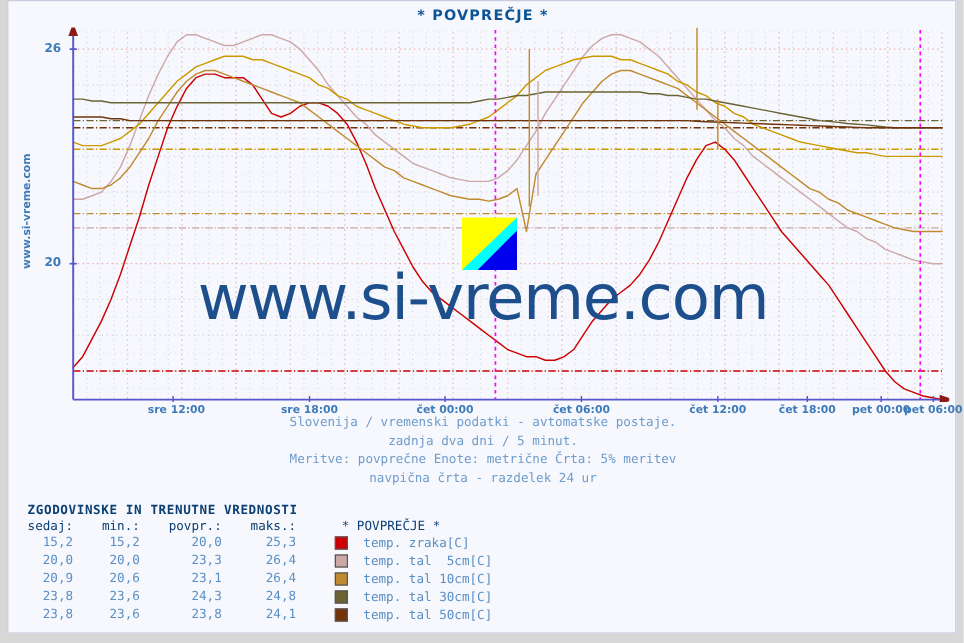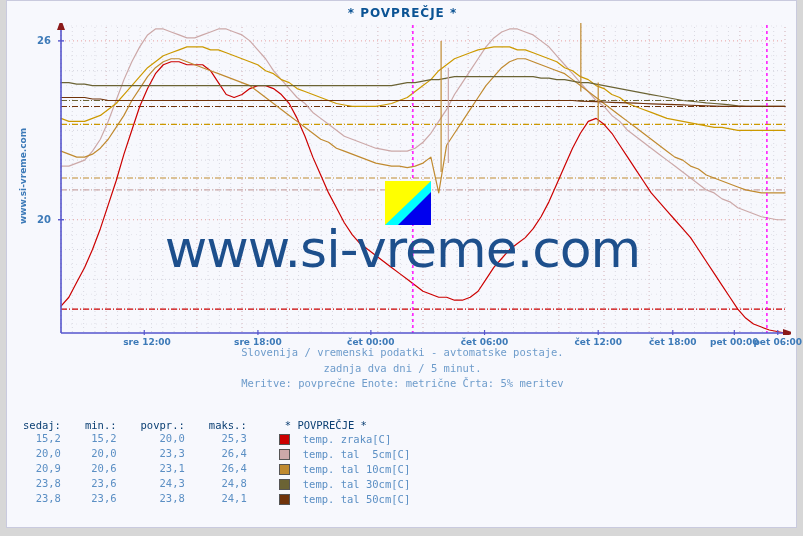--- a/index.html
+++ b/index.html
@@ -311,23 +311,25 @@
         <rect x="0" y="0" width="46" height="44" fill="#ffff00"></rect>
         <polygon points="46,0 46,44 0,44" fill="#00ffff"></polygon>
         <polygon points="46,11 46,44 13,44" fill="#0000ee"></polygon>
       </svg>
     </div>
 
     <div id="subtitle">
       <div>Slovenija / vremenski podatki - avtomatske postaje.</div>
       <div>zadnja dva dni / 5 minut.</div>
       <div>Meritve: povprečne  Enote: metrične  Črta: 5% meritev</div>
+      <div>navpična črta - razdelek 24 ur</div>
     </div>
 
     <div id="table-wrap">
+      <div id="table-heading">ZGODOVINSKE IN TRENUTNE VREDNOSTI</div>
       <table class="vals">
         <thead>
           <tr>
             <th class="colh">sedaj:</th>
             <th class="colh">min.:</th>
             <th class="colh">povpr.:</th>
             <th class="colh">maks.:</th>
             <th class="colh series-h" colspan="2">* POVPREČJE *</th>
           </tr>
         </thead>

